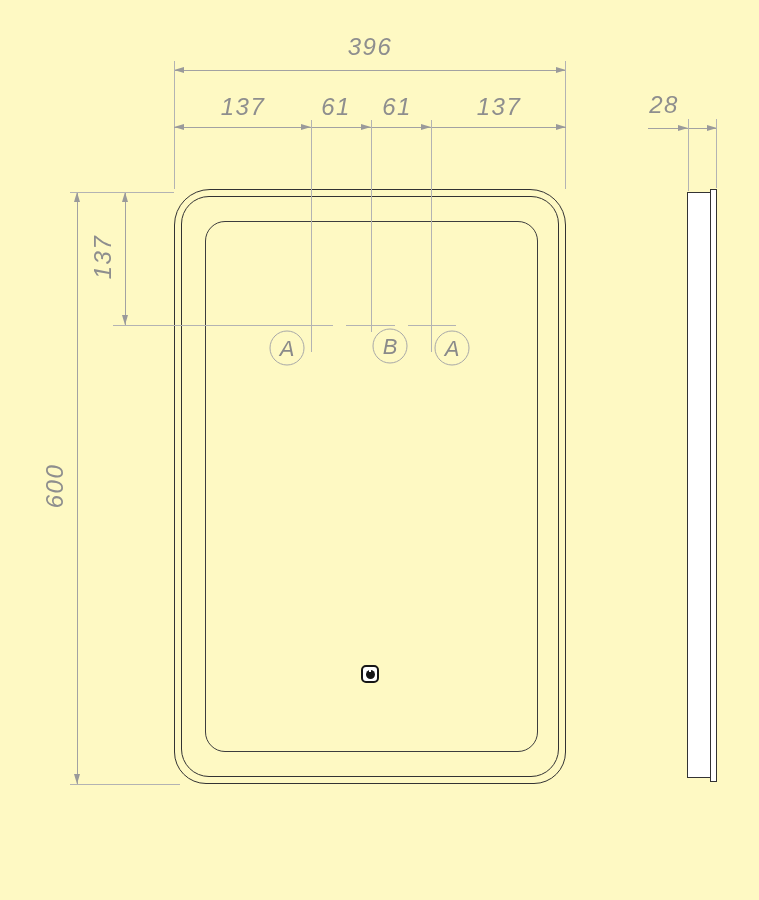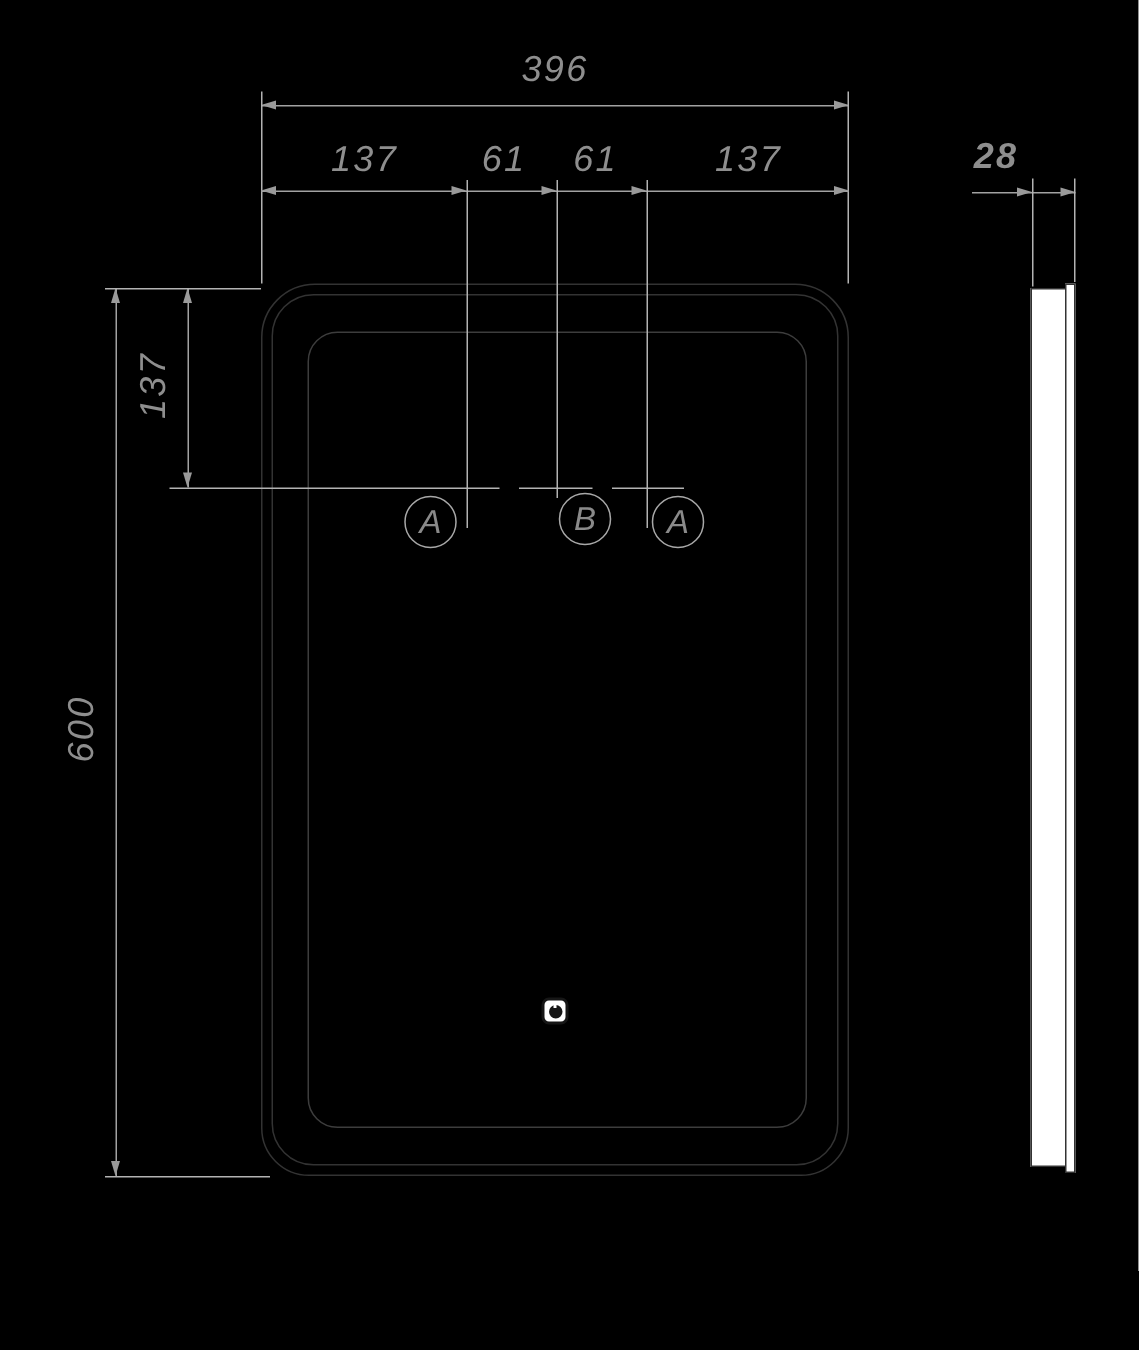--- a/index.html
+++ b/index.html
@@ -1,17 +1,17 @@
 <!DOCTYPE html>
 <html><head>
 <meta charset="utf-8">
 <style>
   html,body{margin:0;padding:0;background:#ffffff;}
   .canvas{
-    position:relative;width:759px;height:900px;background:#000000;overflow:hidden;
+    position:relative;width:759px;height:900px;background:#fef9c3;overflow:hidden;
     font-family:"Liberation Sans", sans-serif;
   }
   
   .outline{position:absolute;border:1.4px solid #333;background:transparent;box-sizing:border-box;}
   .outline.outer{left:174px;top:189px;width:392px;height:595px;border-width:1.7px;border-radius:36px 36px 32px 32px;}
   .outline.mid{left:181px;top:196px;width:378px;height:581px;border-width:1.2px;border-radius:28px;}
   .outline.inner{left:205px;top:221px;width:333px;height:531px;border-width:1.3px;border-color:#3d3d3d;border-radius:20px;}
   .outline.side-body{left:687px;top:192px;width:25px;height:586px;border-width:1.5px;background:#fff;}
   .outline.side-glass{left:710px;top:189px;width:7px;height:593px;border-width:1.5px;background:#fff;}
   
@@ -118,15 +118,15 @@
   </div>
   <div class="mcirc" style="left:452px;top:348px;">
     <span>A</span>
   </div>
 
   <div class="hl" style="left:648px;top:128px;width:69px;"></div>
   <div class="ar r" style="left:678px;top:125px;"></div>
   <div class="ar r" style="left:707px;top:125px;"></div>
   <div class="vl ext" style="left:688px;top:119px;height:72px;"></div>
   <div class="vl ext" style="left:716px;top:119px;height:69px;"></div>
-  <div class="lbl" style="left:664px;top:105px;font-weight:bold;">28</div>
+  <div class="lbl" style="left:664px;top:105px;">28</div>
 
 </div>
 
 </body></html>

